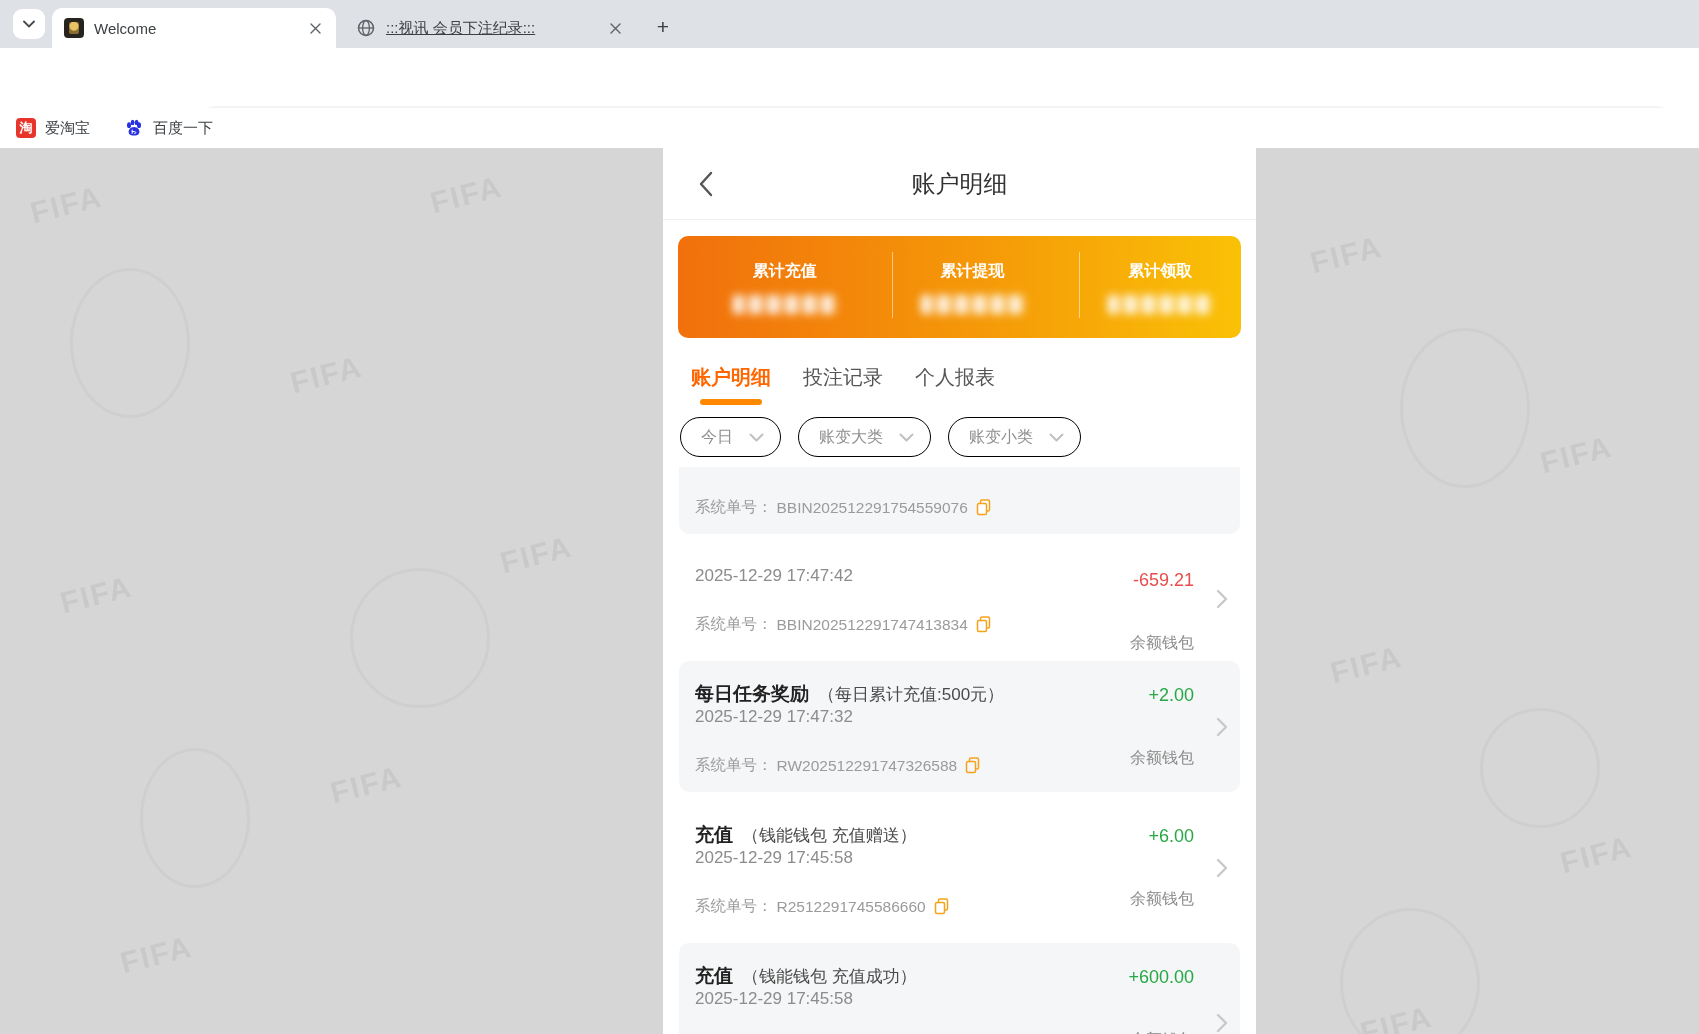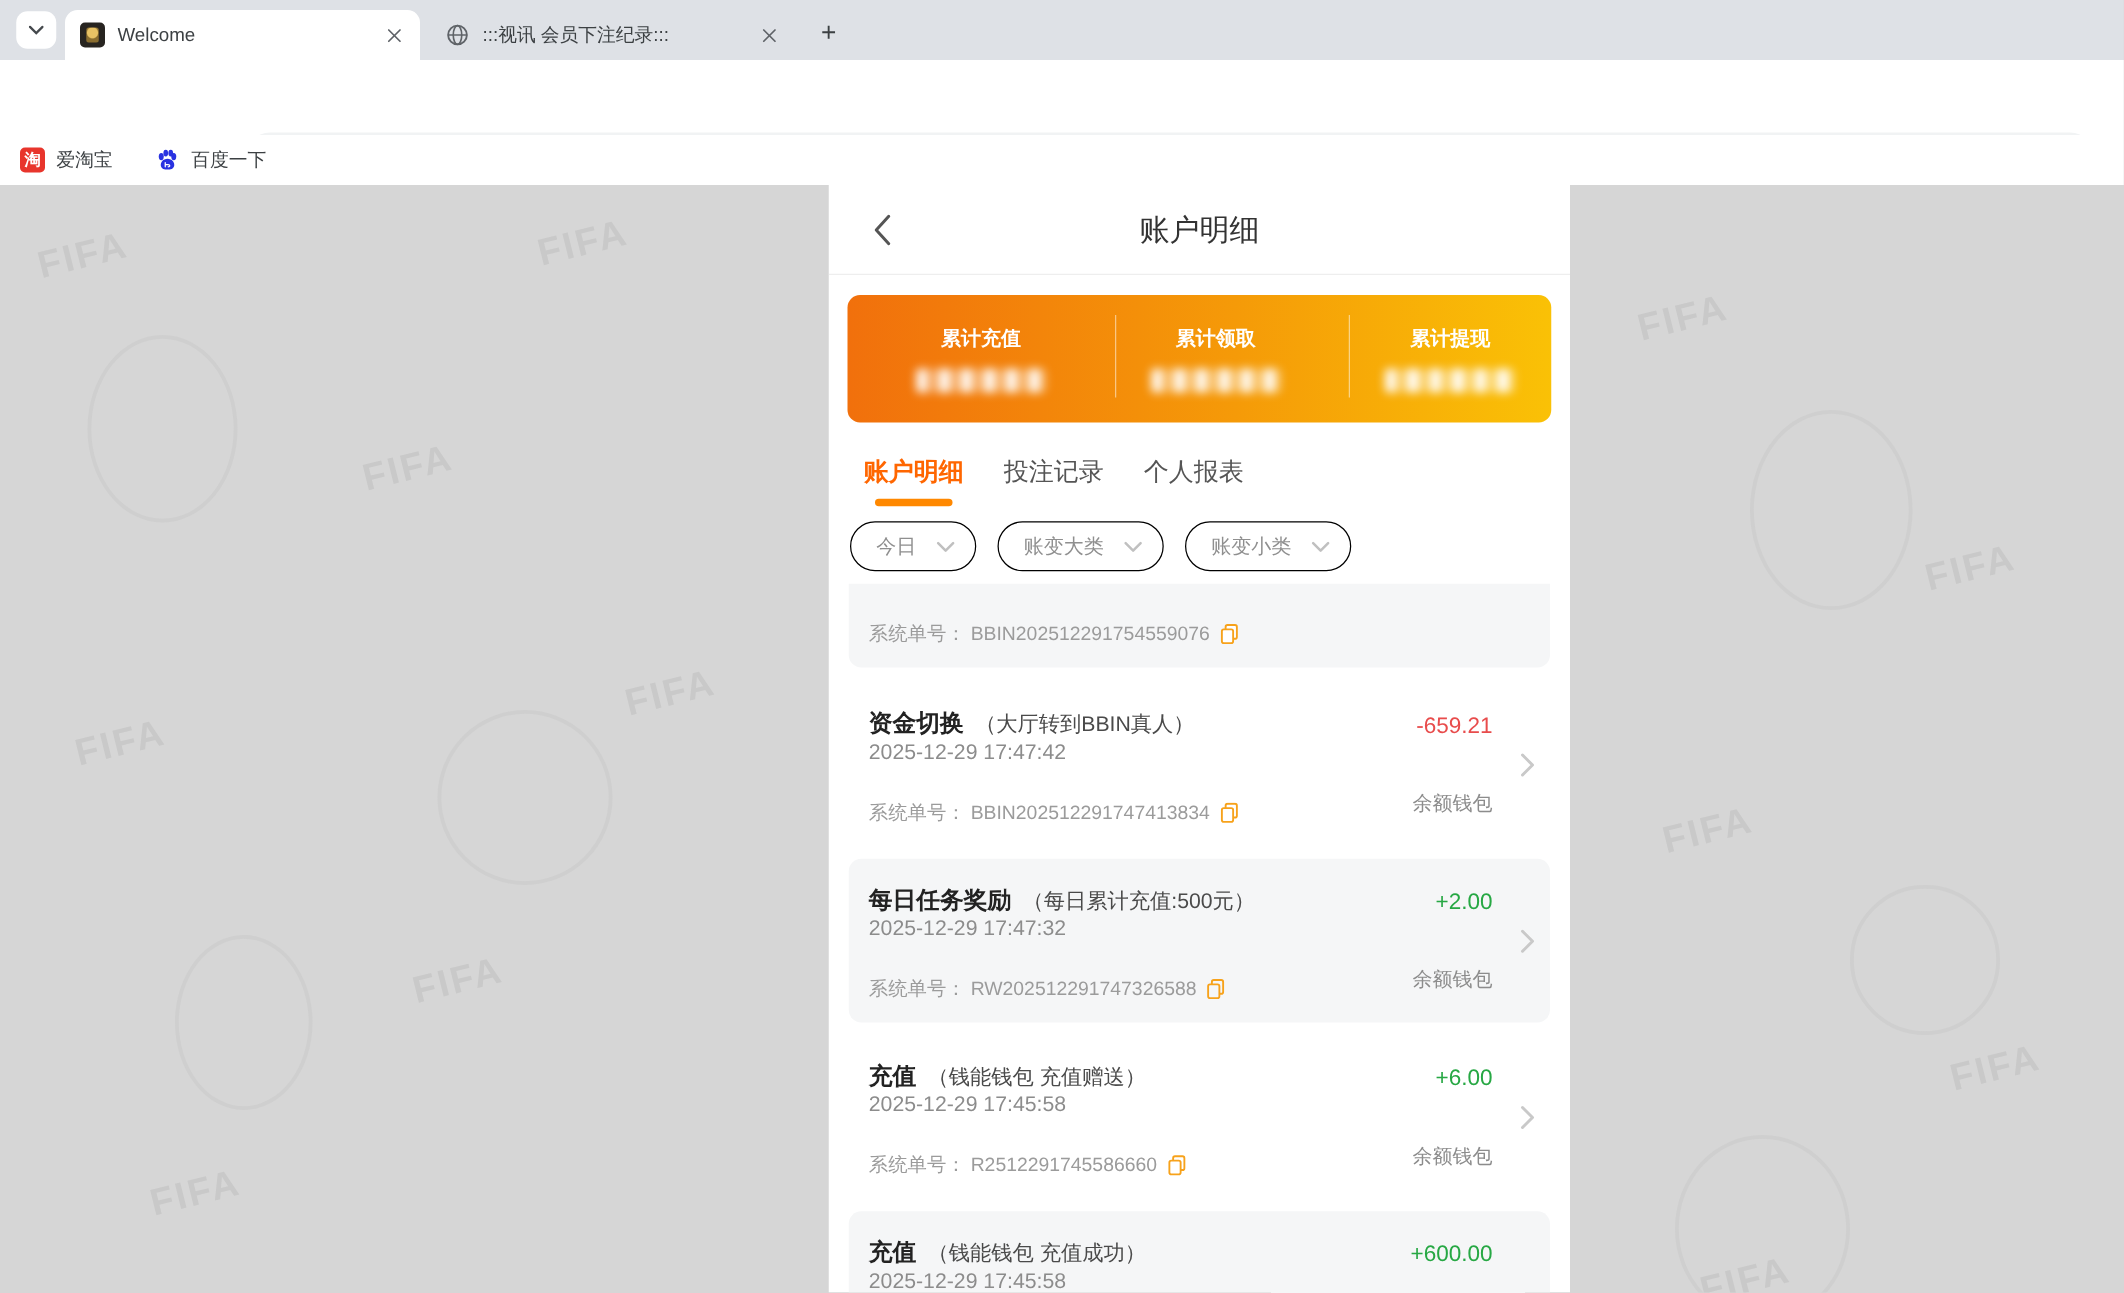--- a/index.html
+++ b/index.html
@@ -3,21 +3,21 @@
 <meta charset="utf-8">
 <style>
   * { margin:0; padding:0; box-sizing:border-box; }
   html,body { width:1699px; height:1034px; overflow:hidden; font-family:"Liberation Sans","DejaVu Sans",sans-serif; background:#d6d6d6; }
 
   
   .tabstrip { position:absolute; top:0; left:0; width:1699px; height:48px; background:#dee1e6; }
   .tab-search { position:absolute; left:13px; top:9px; width:32px; height:30px; background:#fff; border-radius:9px; display:flex; align-items:center; justify-content:center; color:#45494d; font-size:14px; }
   .tab { position:absolute; top:8px; height:40px; display:flex; align-items:center; padding:0 12px; font-size:15px; color:#3c4043; }
   .tab.active { left:52px; width:284px; background:#ffffff; border-radius:10px 10px 0 0; }
-  .tab.inactive { left:344px; width:292px; }
+  .tab.inactive { left:344px; width:292px;text-decoration:underline; }
   .tab .favicon { width:20px; height:20px; margin-right:10px; flex:0 0 auto; }
   .fav1 { background:#272420; border-radius:4px; position:relative; }
   .fav1::after { content:""; position:absolute; left:5px; top:4px; width:10px; height:12px; background:radial-gradient(circle at 50% 35%, #e8c264 0 4px, #8a6d2f 5px); border-radius:2px; }
   .tab-title { flex:1; white-space:nowrap; overflow:hidden; }
   .tab-close { width:18px; height:18px; display:flex; align-items:center; justify-content:center; border-radius:50%; color:#5f6368; font-size:15px; margin-left:8px; }
   .newtab { position:absolute; left:648px; top:12px; width:30px; height:30px; display:flex; align-items:center; justify-content:center; font-size:21px; color:#3c4043; border-radius:50%; }
 
   .toolbar { position:absolute; top:48px; left:0; width:1699px; height:60px; background:#fff; }
   .navbtn { position:absolute; top:66px; width:26px; height:26px; display:flex; align-items:center; justify-content:center; }
   .omnibox { position:absolute; left:196px; top:58px; width:1480px; height:40px; background:#f1f3f4; border-radius:20px; display:flex; align-items:center; padding:0 16px; }
@@ -206,25 +206,25 @@
       </span>
       <span class="ptitle">账户明细</span>
     </div>
 
     <div class="summary">
       <div class="scol">
         <span class="slabel">累计充值</span>
         <span class="sval"></span>
       </div>
       <div class="scol">
+        <span class="slabel">累计提现</span>
+        <span class="sval"></span>
+      </div>
+      <div class="scol">
         <span class="slabel">累计领取</span>
-        <span class="sval"></span>
-      </div>
-      <div class="scol">
-        <span class="slabel">累计提现</span>
         <span class="sval"></span>
       </div>
     </div>
 
     <div class="ptabs">
       <span class="ptab active">账户明细</span>
       <span class="ptab">投注记录</span>
       <span class="ptab">个人报表</span>
     </div>
 
@@ -264,24 +264,20 @@
           <span class="copy">
             <svg width="15" height="17" viewBox="0 0 15 17">
                 <rect x="4.5" y="1" width="9" height="11" rx="1.5" fill="#fff" stroke="#f7a21b" stroke-width="1.5"></rect>
                 <rect x="1.5" y="4.5" width="9" height="11" rx="1.5" fill="#fff" stroke="#f7a21b" stroke-width="1.5"></rect>
               </svg>
           </span>
         </div>
       </div>
 
       <div class="txn">
-        <div class="tline1">
-          <span class="ttl">资金切换</span>
-          <span class="sub">（大厅转到BBIN真人）</span>
-        </div>
         <div class="time">2025-12-29 17:47:42</div>
         <div class="sys">
           <span>系统单号：</span>
           <span class="num">BBIN202512291747413834</span>
           <span class="copy">
             <svg width="15" height="17" viewBox="0 0 15 17">
                 <rect x="4.5" y="1" width="9" height="11" rx="1.5" fill="#fff" stroke="#f7a21b" stroke-width="1.5"></rect>
                 <rect x="1.5" y="4.5" width="9" height="11" rx="1.5" fill="#fff" stroke="#f7a21b" stroke-width="1.5"></rect>
               </svg>
           </span>

